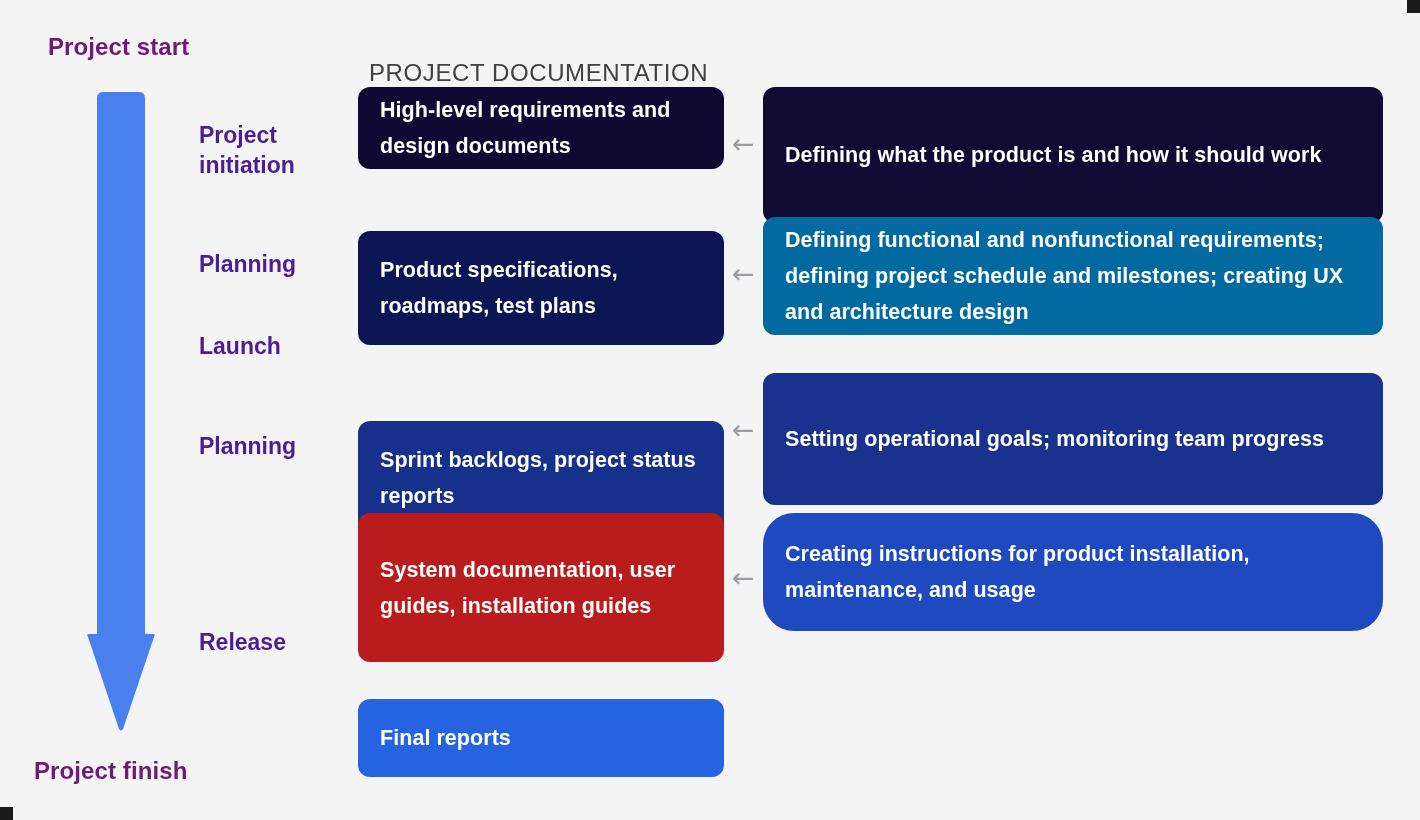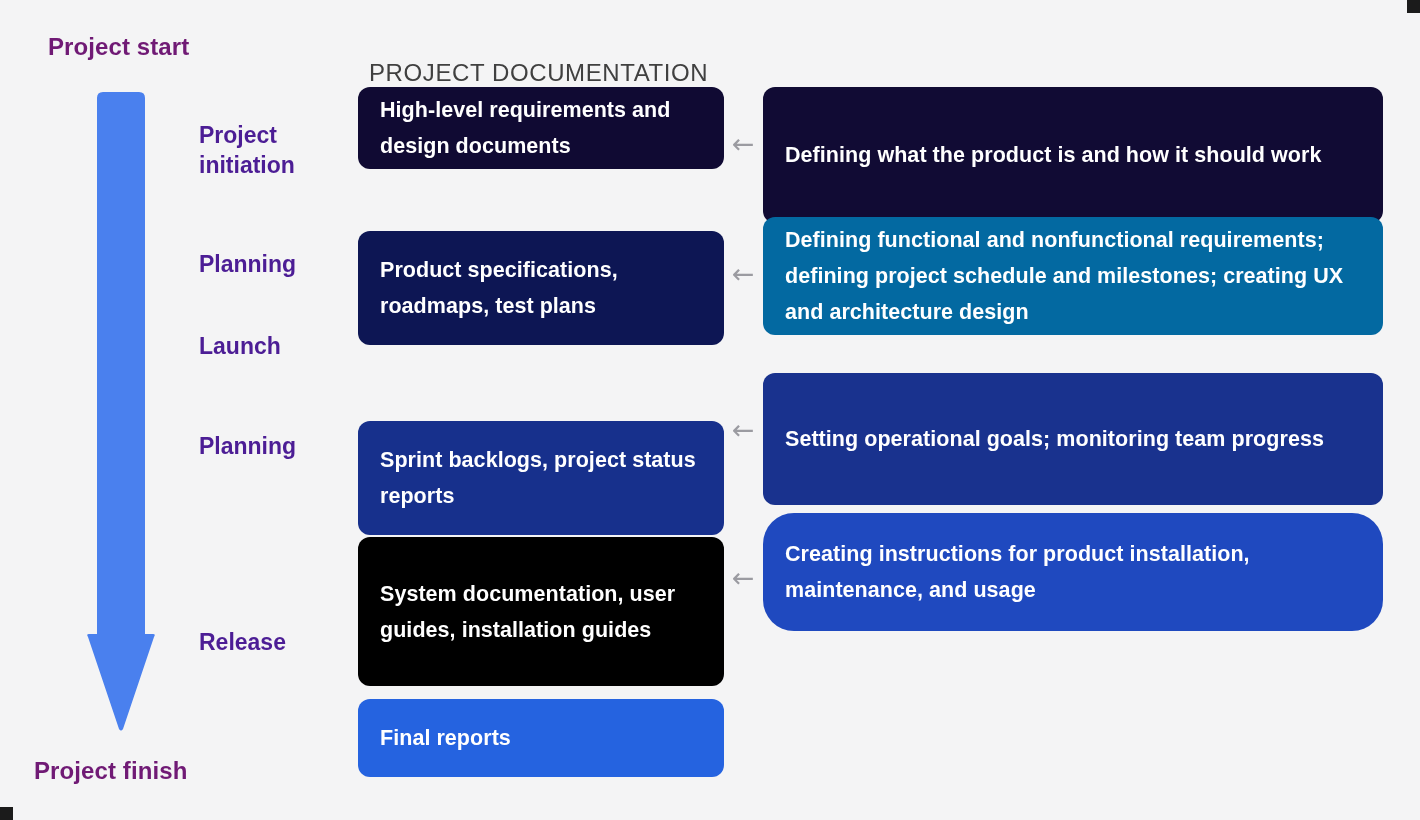--- a/index.html
+++ b/index.html
@@ -130,19 +130,19 @@
   <div class="card card-right" style="top: 87px; height: 136px; background: rgb(17, 11, 52);">Defining what the product is and how it should work</div>
 
   <div class="card card-left" style="top: 231px; height: 114px; background: rgb(13, 22, 84);">Product specifications, roadmaps, test plans</div>
   <div class="row-arrow" style="top: 261px;">←</div>
   <div class="card card-right" style="top: 217px; height: 118px; background: #0369a1;">Defining functional and nonfunctional requirements; defining project schedule and milestones; creating UX and architecture design</div>
 
   <div class="card card-left" style="top: 373px; height: 114px; background: rgb(23, 48, 140); margin-top: 48px;">Sprint backlogs, project status reports</div>
   <div class="row-arrow" style="top: 417px;">←</div>
   <div class="card card-right" style="top: 373px; height: 132px; background: rgb(25, 50, 142);">Setting operational goals; monitoring team progress</div>
 
-  <div class="card card-left" style="top: 537px; height: 149px; background: #000000;">System documentation, user guides, installation guides</div>
+  <div class="card card-left" style="top: 513px; height: 149px; background: #b91c1c;">System documentation, user guides, installation guides</div>
   <div class="row-arrow" style="top: 565px;">←</div>
   <div class="card card-right" style="top: 513px; height: 118px; background: rgb(31, 73, 191); border-radius: 31px;">Creating instructions for product installation, maintenance, and usage</div>
 
   <div class="card card-left" style="top: 691px; height: 78px; background: rgb(37, 99, 224); margin-top: 8px;">Final reports</div>
 
 </div>
 
 </body></html>

